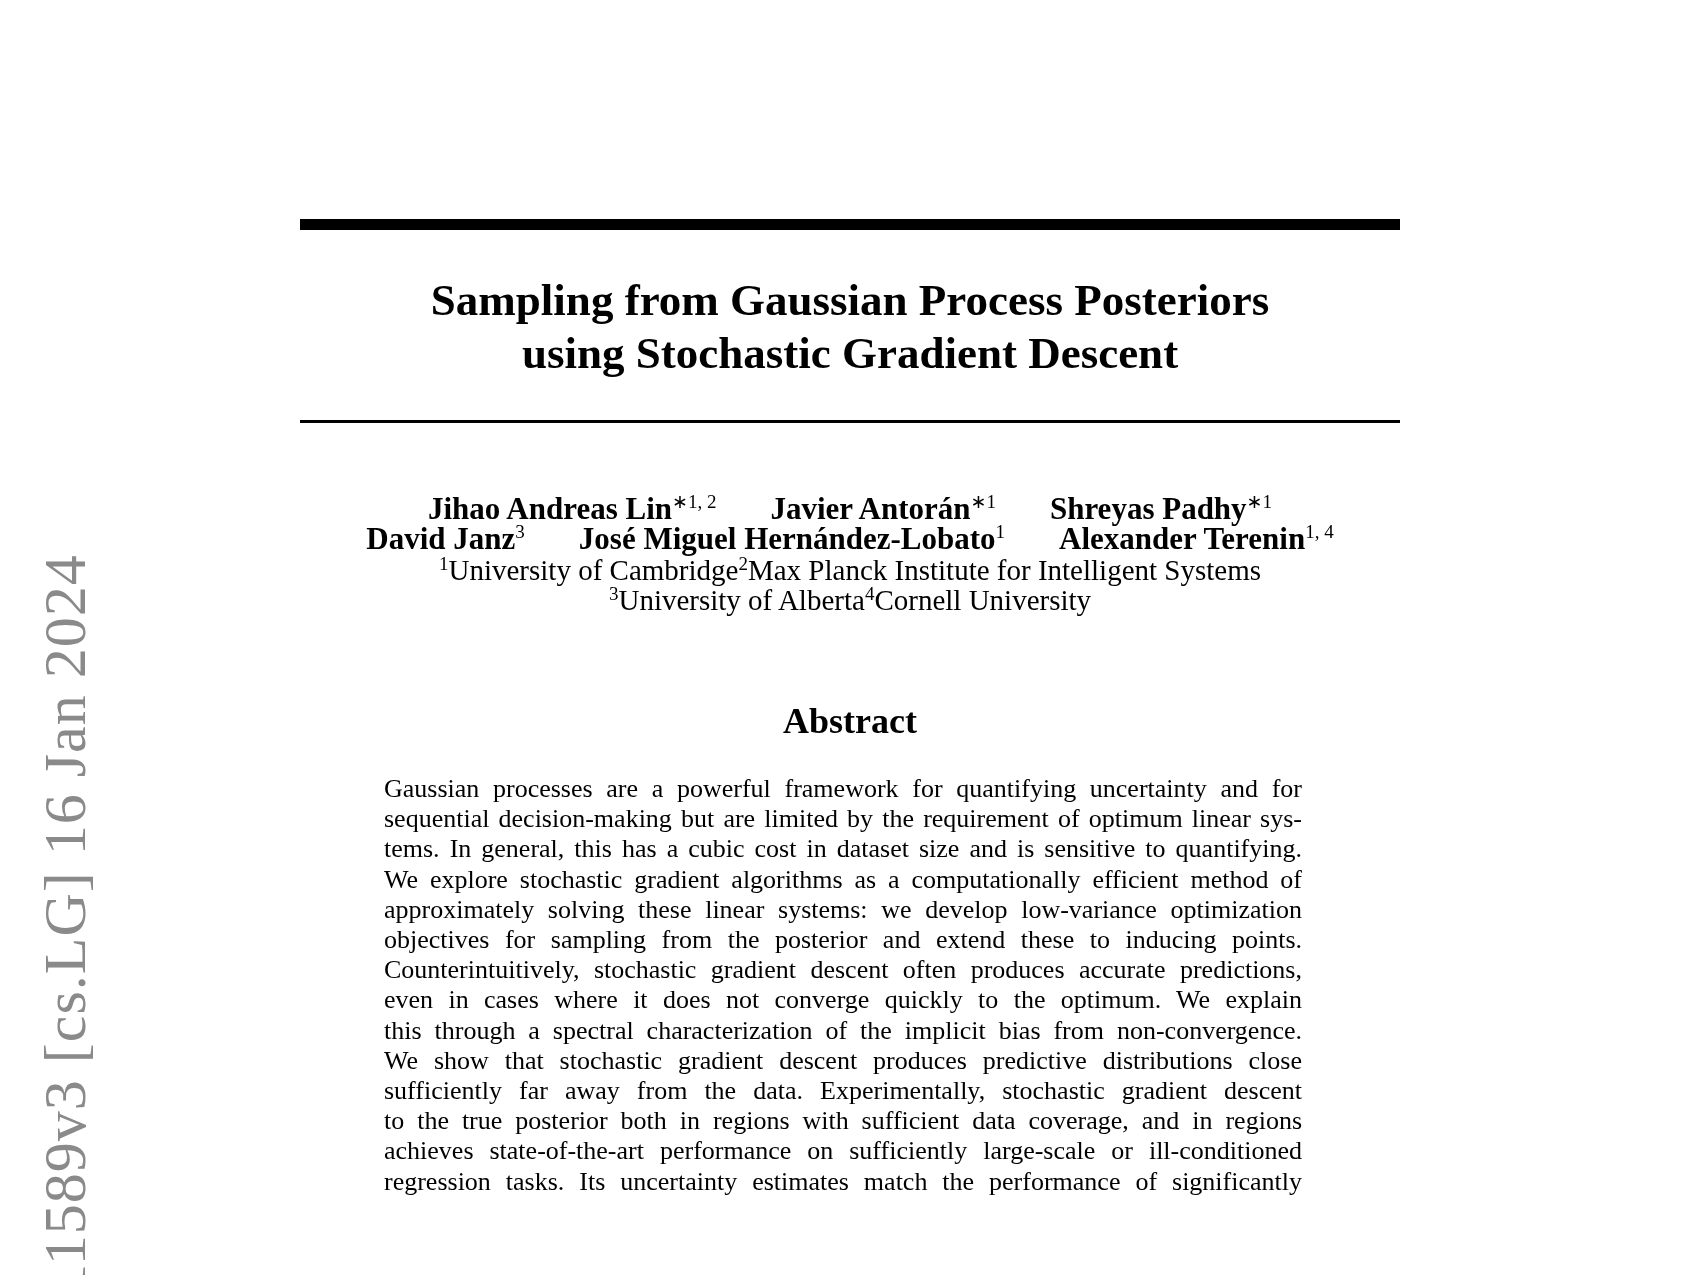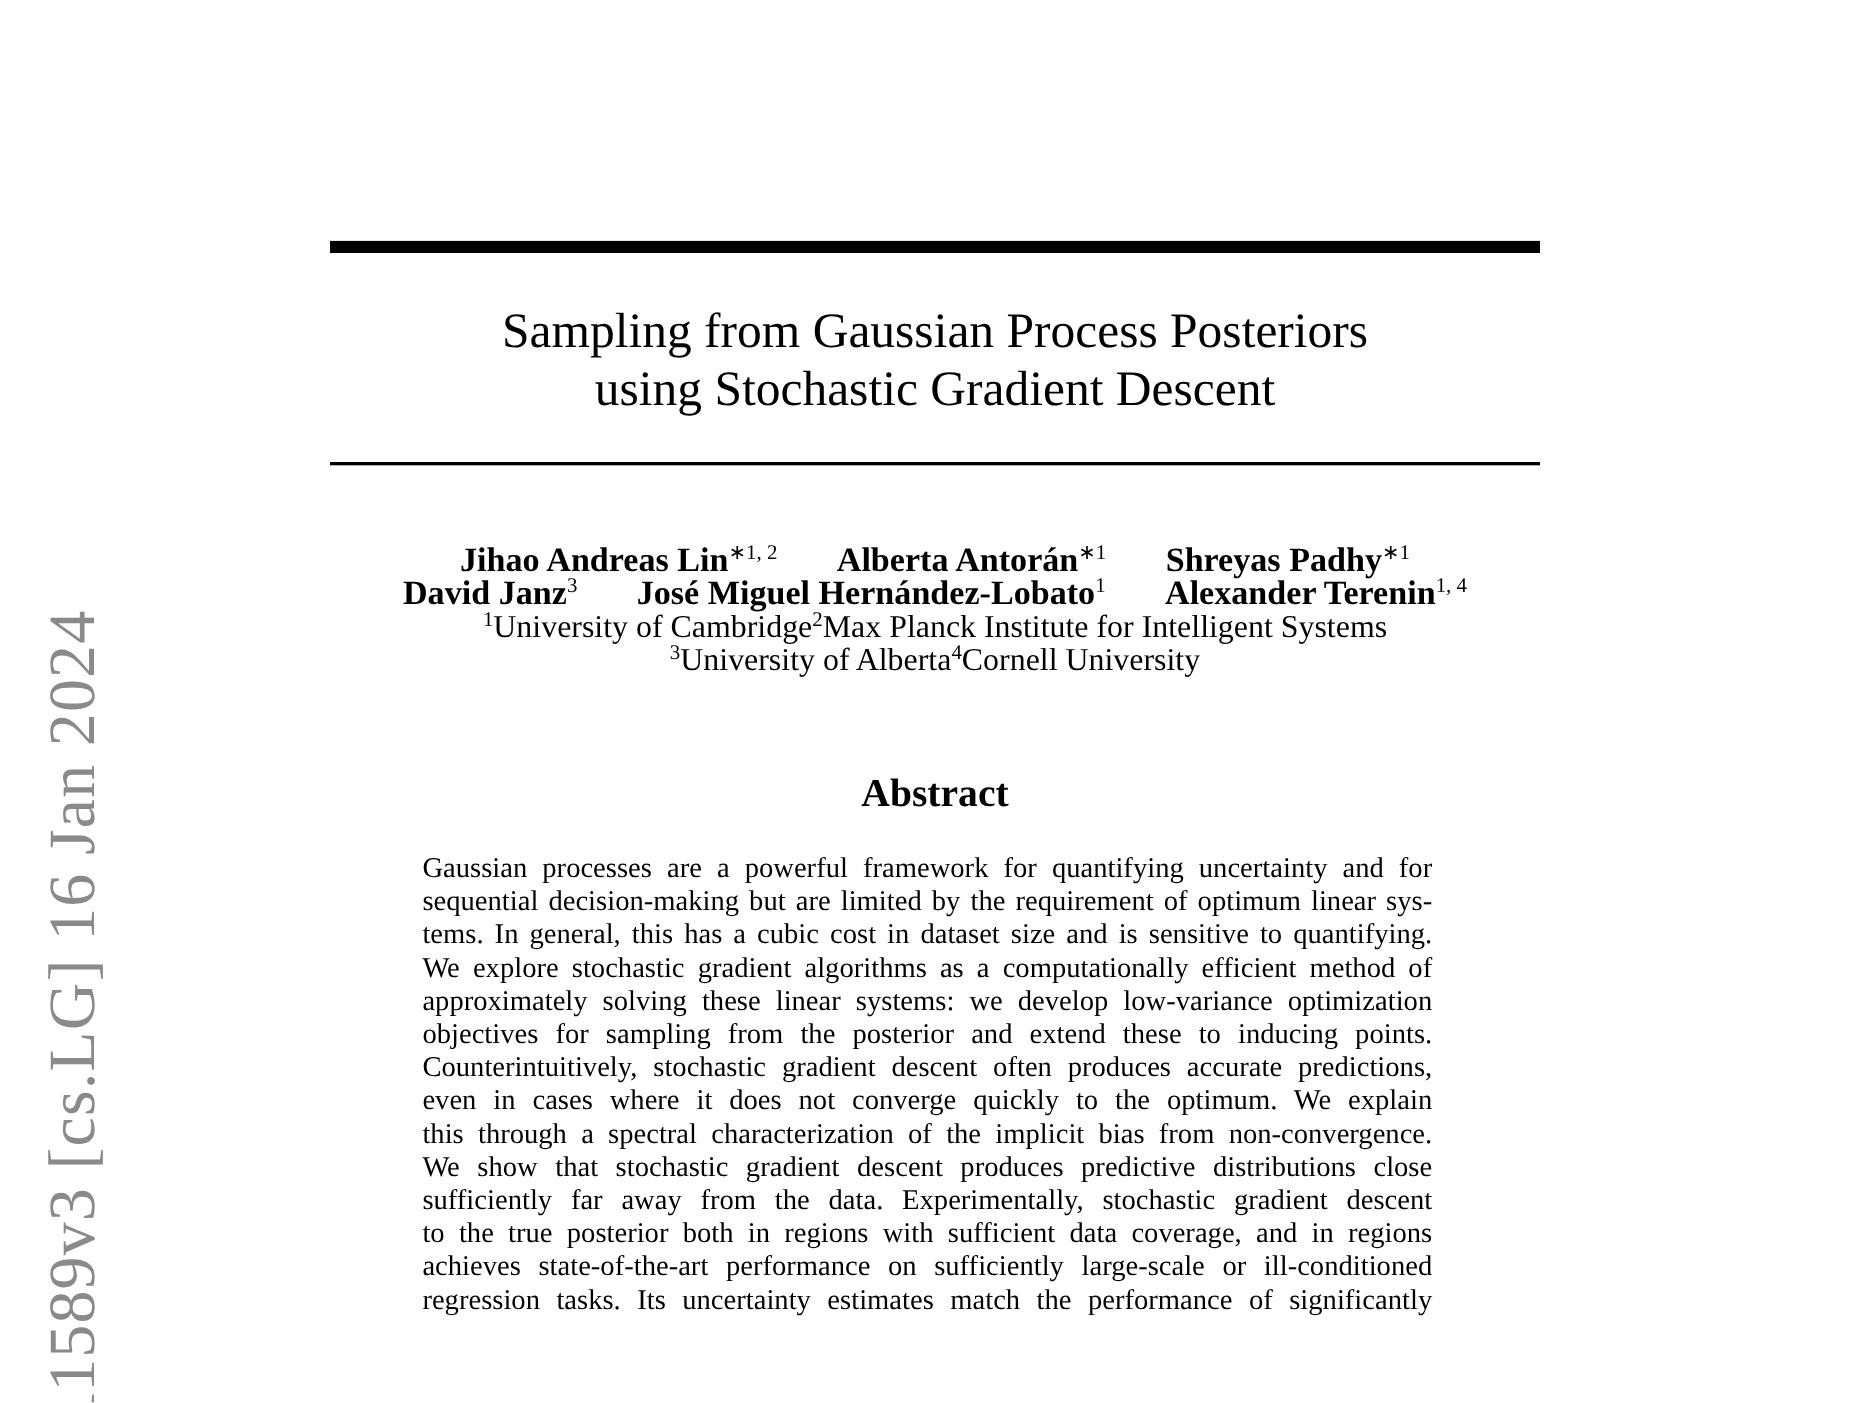--- a/index.html
+++ b/index.html
@@ -41,21 +41,21 @@
   }
 
   .title {
     position: absolute;
     left: 300px; top: 274px;
     width: 1100px;
     margin: 0;
     text-align: center;
     font-size: 45px;
     line-height: 53px;
-    font-weight: normal;
+    font-weight: bold;
   }
 
   .author-block {
     position: absolute;
     left: 300px; top: 494px;
     width: 1100px;
     text-align: center;
   }
   .author-row {
     display: flex;
@@ -130,21 +130,21 @@
   <h1 class="title">
     <span>Sampling from Gaussian Process Posteriors</span><br>
     <span>using Stochastic Gradient Descent</span>
   </h1>
 
   <div class="rule-thin"></div>
 
   <div class="author-block">
     <div class="author-row">
       <span><span>Jihao Andreas Lin</span><sup>∗1, 2</sup></span>
-      <span><span>Alberta Antorán</span><sup>∗1</sup></span>
+      <span><span>Javier Antorán</span><sup>∗1</sup></span>
       <span><span>Shreyas Padhy</span><sup>∗1</sup></span>
     </div>
     <div class="author-row">
       <span><span>David Janz</span><sup>3</sup></span>
       <span><span>José Miguel Hernández-Lobato</span><sup>1</sup></span>
       <span><span>Alexander Terenin</span><sup>1, 4</sup></span>
     </div>
     <div class="affil-row">
       <span><sup>1</sup><span>University of Cambridge</span></span>
       <span><sup>2</sup><span>Max Planck Institute for Intelligent Systems</span></span>

